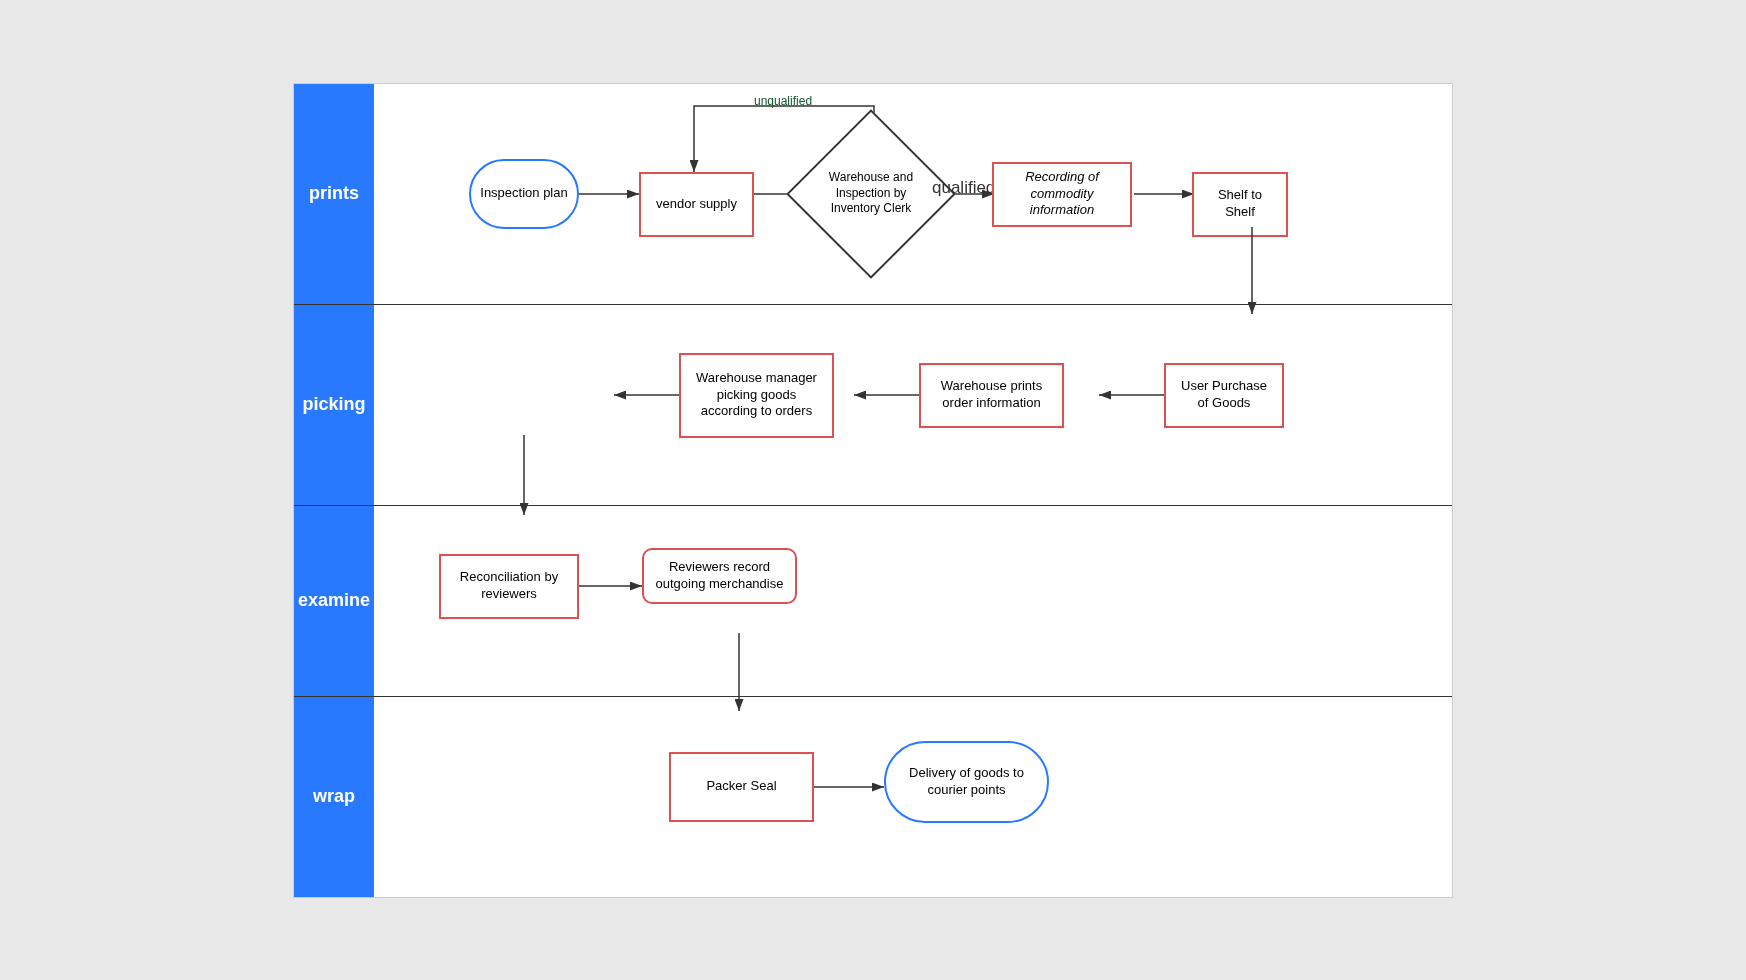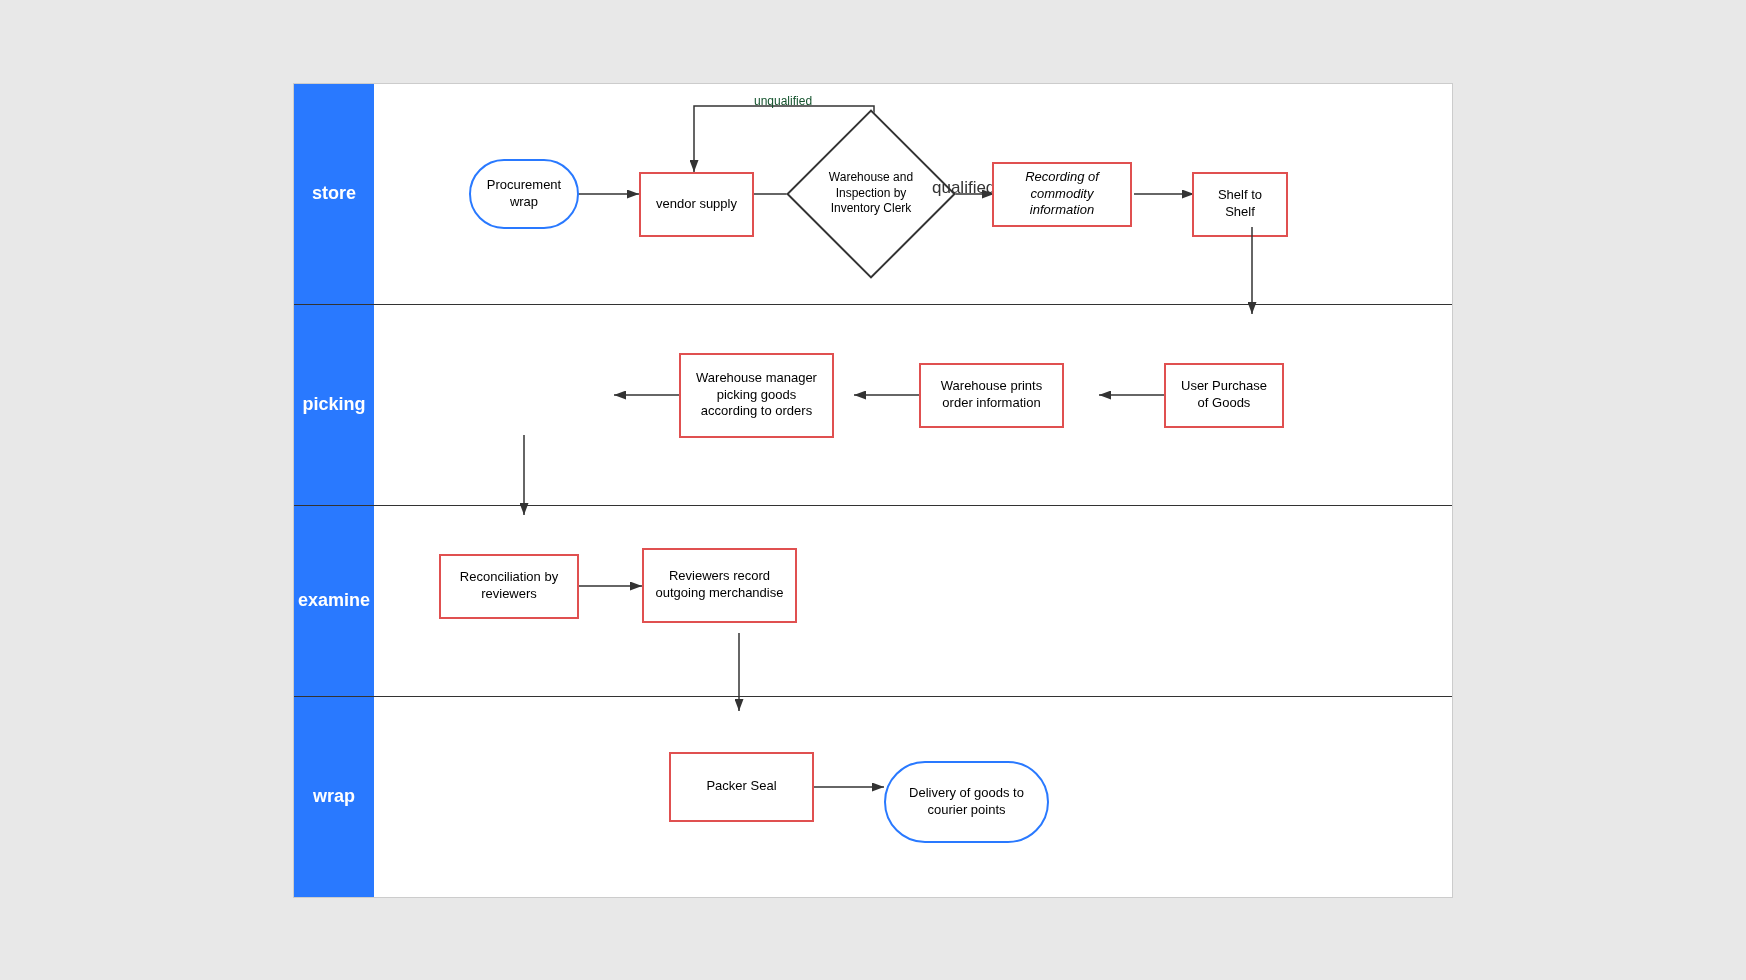--- a/index.html
+++ b/index.html
@@ -118,21 +118,21 @@
       fill: none;
       marker-end: url(#arrowhead);
     }
   </style>
 </head>
 <body>
 
 <div class="diagram-container">
 
   <div class="lane lane-store">
-    <div class="lane-label">store</div>
+    <div class="lane-label">prints</div>
     <div class="lane-content">
 
       <svg class="arrows-svg">
         <defs>
           <marker id="arrowhead" markerWidth="8" markerHeight="6" refX="8" refY="3" orient="auto">
             <polygon points="0 0, 8 3, 0 6" fill="#333"></polygon>
           </marker>
         </defs>
 
         <line class="arrow-line" x1="198" y1="110" x2="265" y2="110"></line>
@@ -141,21 +141,21 @@
 
         <line class="arrow-line" x1="560" y1="110" x2="620" y2="110"></line>
 
         <line class="arrow-line" x1="760" y1="110" x2="820" y2="110"></line>
 
         <path class="arrow-line" d="M 500 50 L 500 22 L 320 22 L 320 88"></path>
 
       </svg>
 
       <div class="fc-oval" style="left:95px; top:75px; width:110px; height:70px;">
-        <span>Procurement wrap</span>
+        <span>Inspection plan</span>
       </div>
 
       <div class="fc-box" style="left:265px; top:88px; width:115px; height:65px;">
         <span>vendor supply</span>
       </div>
 
       <div class="fc-diamond" style="left:437px; top:50px;">
         <div class="fc-diamond-inner"></div>
         <div class="fc-diamond-text">Warehouse and Inspection by Inventory Clerk</div>
       </div>
@@ -224,21 +224,21 @@
 
         <line stroke="#333" stroke-width="1.5" fill="none" marker-end="url(#arrowhead3)" x1="205" y1="80" x2="268" y2="80"></line>
 
         <line stroke="#333" stroke-width="1.5" fill="none" marker-end="url(#arrowhead3)" x1="365" y1="127" x2="365" y2="205"></line>
       </svg>
 
       <div class="fc-box" style="left:65px; top:48px; width:140px; height:65px;">
         <span>Reconciliation by reviewers</span>
       </div>
 
-      <div class="fc-box" style="left:268px; top:42px; width:155px; height:75px;">
+      <div class="fc-box" style="left:268px; top:42px; width:155px; height:56px;border-radius:10px;">
         <span>Reviewers record outgoing merchandise</span>
       </div>
     </div>
   </div>
 
   <div class="lane lane-wrap">
     <div class="lane-label">wrap</div>
     <div class="lane-content">
       <svg class="arrows-svg">
         <defs>
@@ -247,19 +247,19 @@
           </marker>
         </defs>
 
         <line stroke="#333" stroke-width="1.5" fill="none" marker-end="url(#arrowhead4)" x1="440" y1="90" x2="510" y2="90"></line>
       </svg>
 
       <div class="fc-box" style="left:295px; top:55px; width:145px; height:70px;">
         <span>Packer Seal</span>
       </div>
 
-      <div class="fc-oval" style="left:510px; top:64px; width:165px; height:82px;">
+      <div class="fc-oval" style="left:510px; top:44px; width:165px; height:82px;">
         <span>Delivery of goods to courier points</span>
       </div>
     </div>
   </div>
 
 </div>
 
 </body></html>

